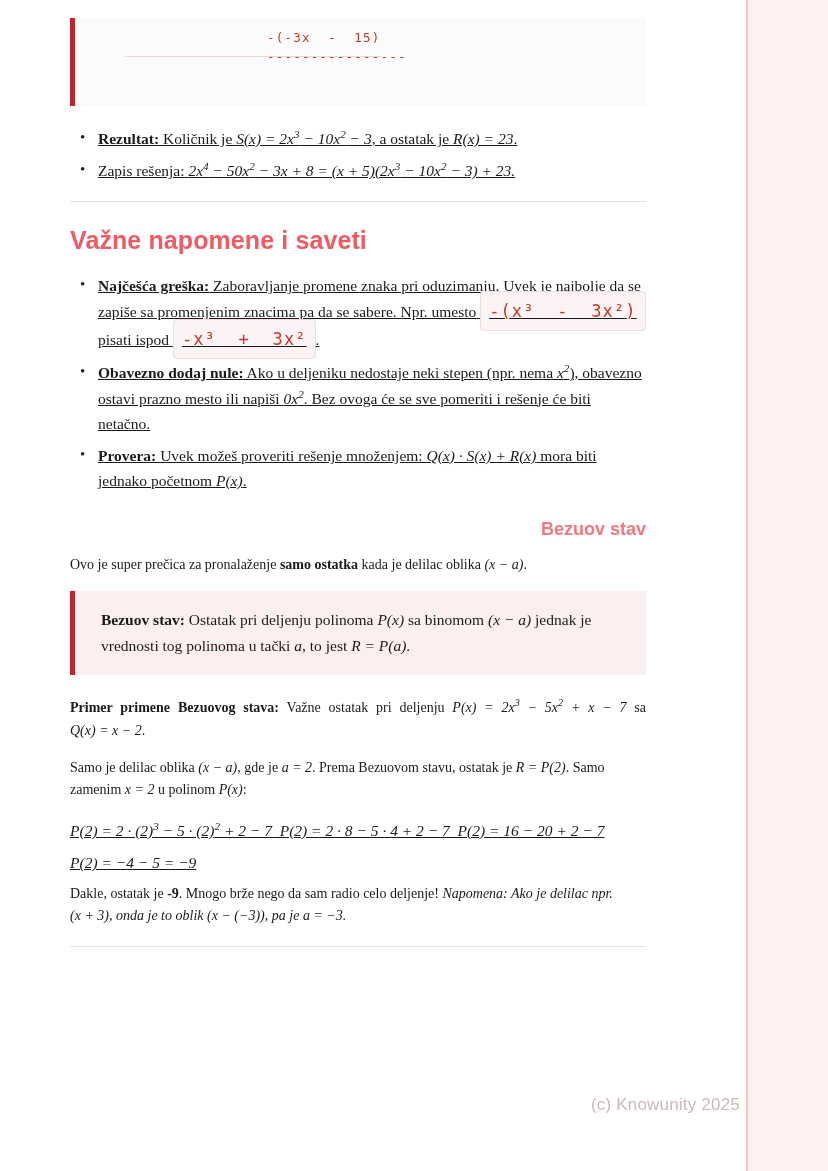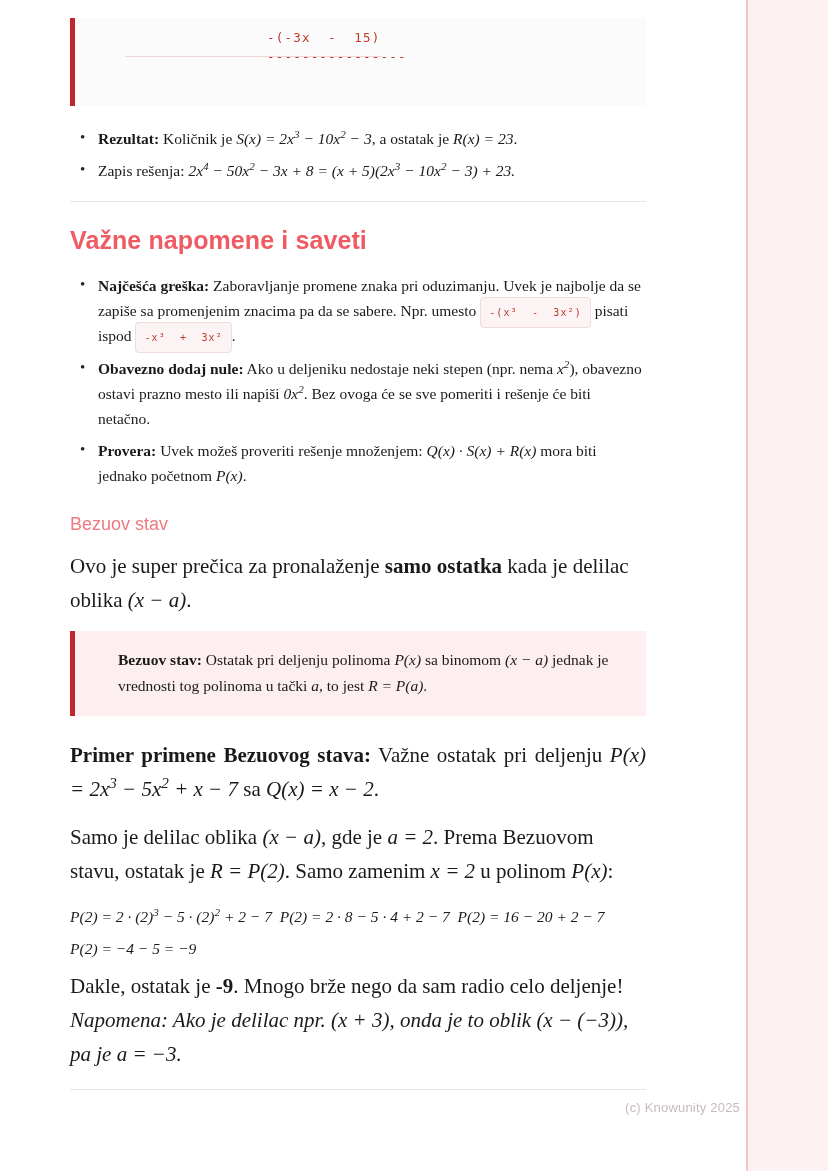--- a/index.html
+++ b/index.html
@@ -35,21 +35,21 @@
     width: 80px;
     height: 1171px;
     background: #fdf1f2;
     border-left: 2px solid #f3c3c8;
   }
   .footer-credit {
     position: absolute;
     right: 88px;
     bottom: 56px;
     font-family: "Liberation Sans", sans-serif;
-    font-size: 13px;
+    font-size: 17px;
     color: #c9b9ba;
     letter-spacing: .2px;
   }
 
   
   .codeblock {
     position: relative;
     background: #fbfbfb;
     border-left: 5px solid #c0272d;
     margin: 0 0 20px 0;
@@ -76,20 +76,21 @@
   }
   .c-indent-1 { padding-left: 170px; }
   .c-indent-2 { padding-left: 170px; }
   .c-indent-3 { padding-left: 228px; }
 
   
   ul.bullets {
     margin: 14px 0 14px 0;
     padding-left: 26px;
     list-style: none;
+    text-decoration: underline;
   }
   ul.bullets > li {
     position: relative;
     font-size: 15.5px;
     line-height: 1.62;
     margin-bottom: 7px;
     padding-left: 2px;
   }
   ul.bullets > li:before {
     content: "\2022";
@@ -117,62 +118,64 @@
     color: #ef5b63;
     font-size: 25px;
     font-weight: bold;
     margin: 0 0 18px 0;
     letter-spacing: .1px;
   }
   h3.sub-title {
     font-family: "Liberation Sans", sans-serif;
     color: #f1787f;
     font-size: 18px;
-    font-weight: normal;
+    font-weight: bold;
     margin: 26px 0 14px 0;
+    text-align: right;
   }
 
   p.para {
-    font-size: 21px;
+    font-size: 14px;
     line-height: 1.62;
     margin: 0 0 14px 0;
   }
   p.para.justify { text-align: justify; }
 
   code.inline {
     font-family: "DejaVu Sans Mono", monospace;
-    font-size: 10px;
+    font-size: 17px;
     color: #c0392b;
     background: #fbf3f4;
     border: 1px solid #f0dcdd;
     border-radius: 4px;
     padding: 9px 8px;
     letter-spacing: 1.1px;
     white-space: pre;
   }
 
   .callout {
     background: #fdeff0;
     border-left: 5px solid #c0272d;
-    padding: 16px 22px 16px 43px;
+    padding: 16px 22px 16px 26px;
     margin: 2px 0 22px 0;
   }
   .callout p {
     margin: 0;
     font-size: 15.5px;
     line-height: 1.7;
   }
 
   .mathline {
     font-size: 15.5px;
     line-height: 1.7;
     margin: 0 0 6px 0;
   }
   .mathblock {
     margin: 16px 0 6px 0;
+    text-decoration: underline;
   }
 </style>
 </head>
 <body>
 
 <div class="page">
 
   <div class="right-strip"></div>
 
   <div class="content">

